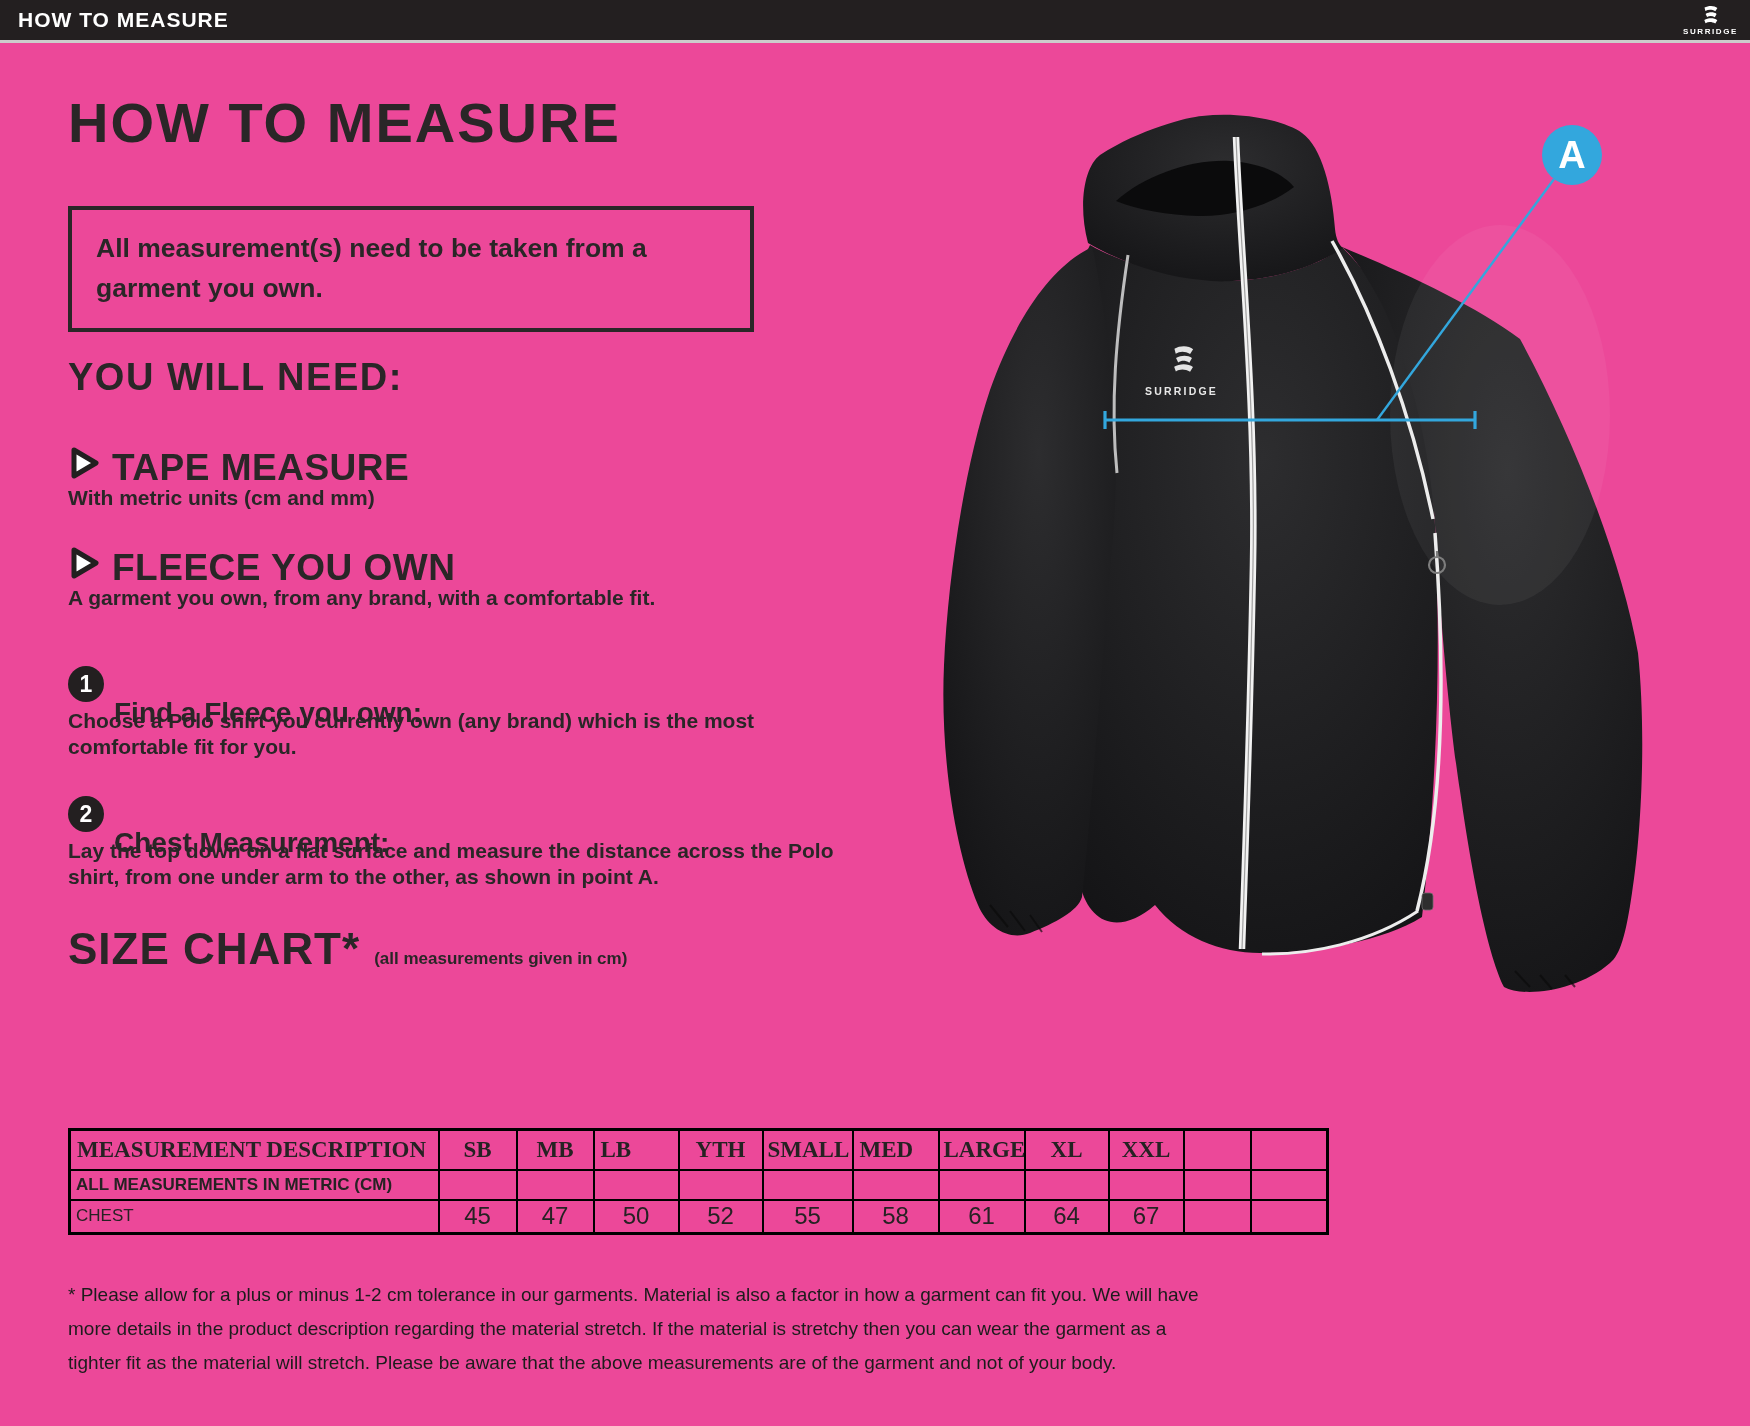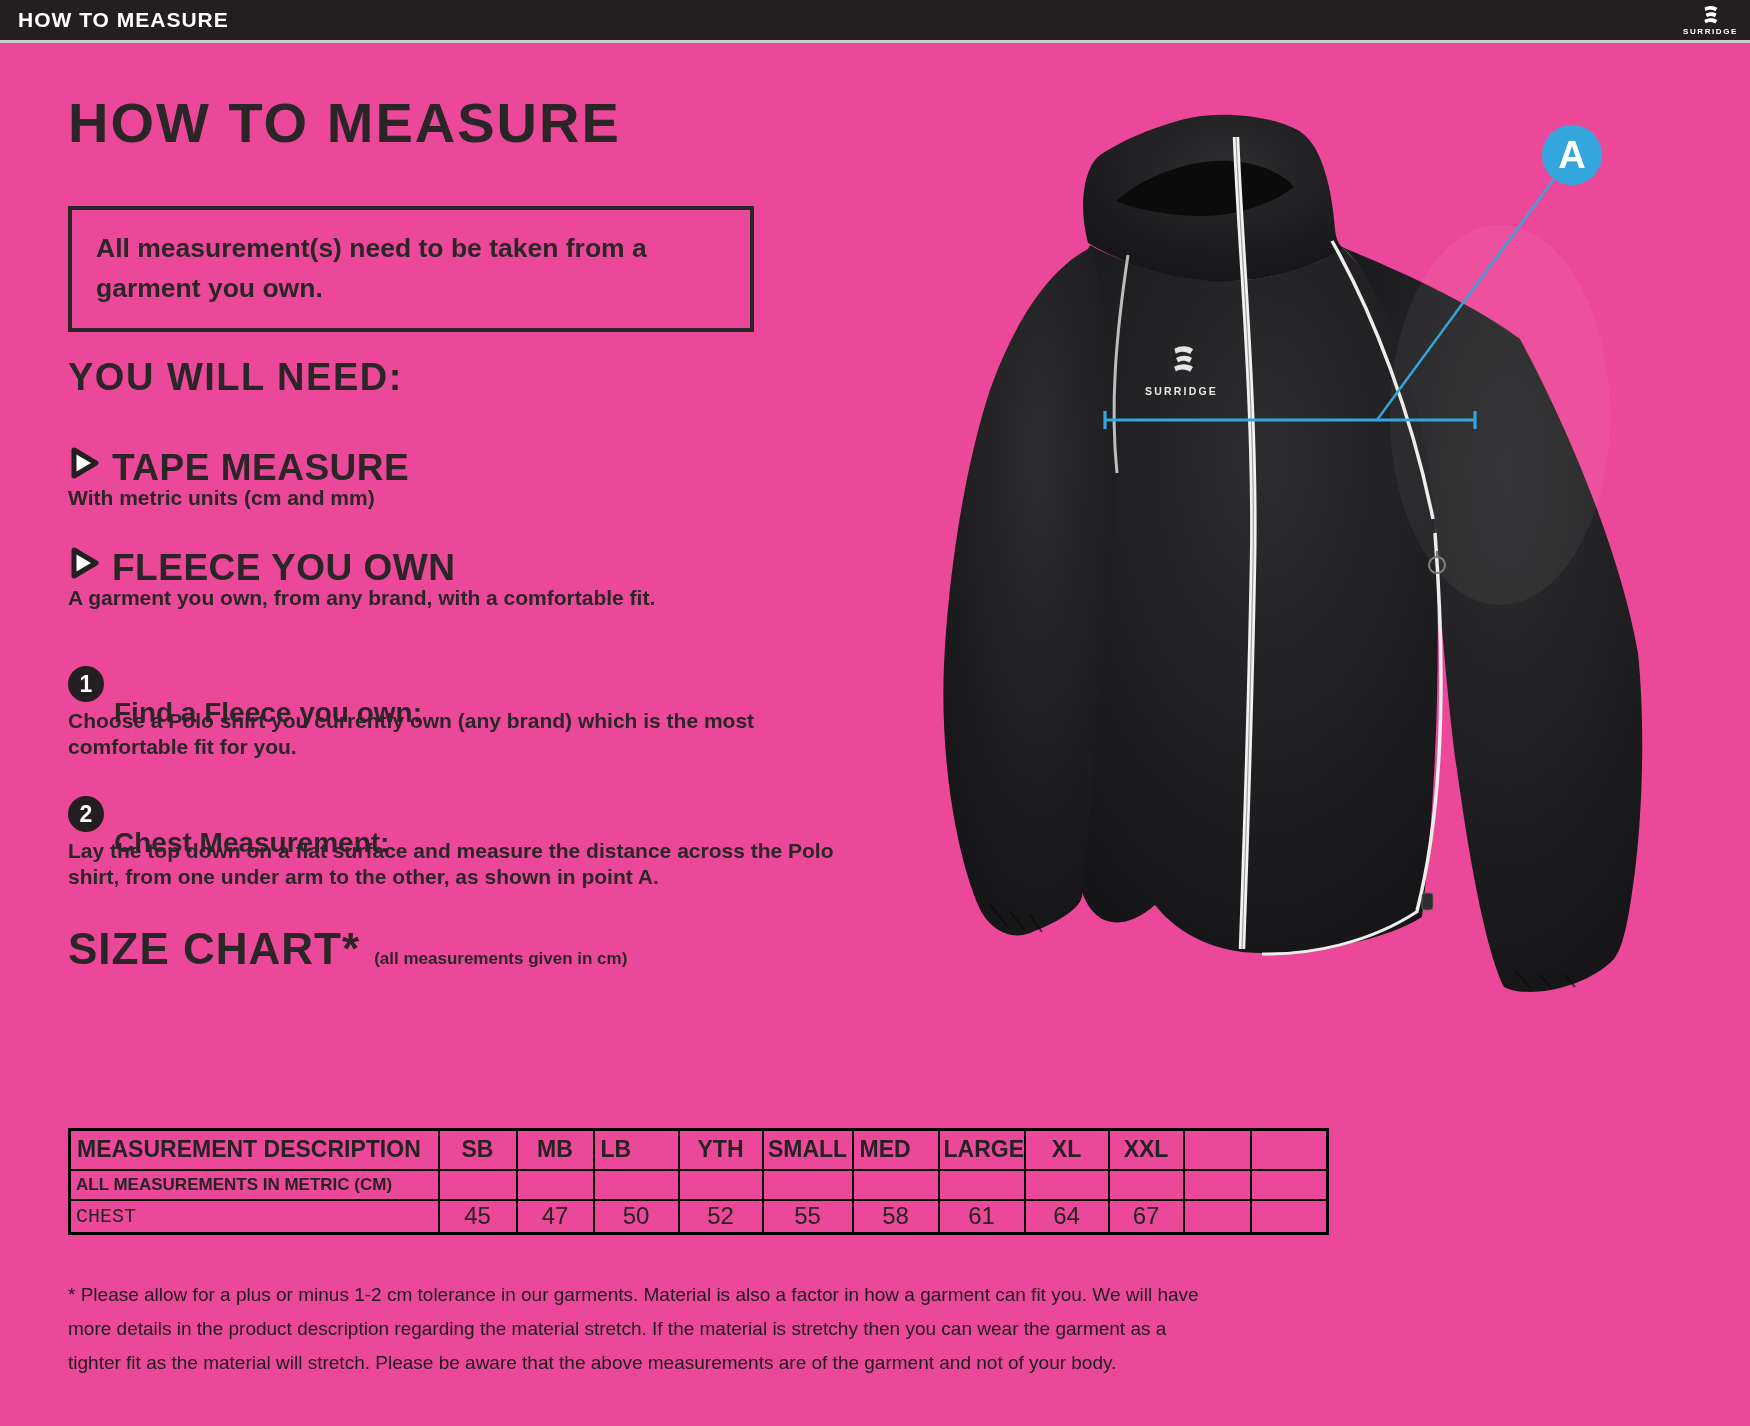--- a/index.html
+++ b/index.html
@@ -35,28 +35,28 @@
   .step-desc{position:absolute;left:68px;width:800px;font-size:21px;font-weight:700;line-height:26px;color:#2a2627;}
   .sc-head{position:absolute;left:68px;top:924px;display:flex;align-items:baseline;}
   .sc-title{font-size:44px;font-weight:700;letter-spacing:1px;color:#2a2627;}
   .sc-sub{font-size:17px;font-weight:700;margin-left:14px;color:#2a2627;}
   
   .size-table{
     position:absolute;left:68px;top:1128px;border-collapse:collapse;table-layout:fixed;width:1258px;
     border:3px solid #000;
   }
   .size-table td,.size-table th{border:2px solid #000;padding:0 4px;overflow:hidden;white-space:nowrap;}
-  .size-table tr.hdr{height:40px;}
+  .size-table tr.hdr{height:40px;font-family:Liberation Serif, serif;}
   .size-table tr.r2{height:30px;}
   .size-table tr.r3{height:34px;}
   .size-table th{font-size:23px;font-weight:700;text-align:center;}
   .size-table th.t-left{text-align:left;padding-left:6px;}
   .size-table td{font-size:24px;font-weight:400;text-align:center;}
   .size-table td.lbl2{font-size:17px;font-weight:700;text-align:left;padding-left:5px;}
-  .size-table td.lbl3{font-size:20px;font-weight:400;text-align:left;padding-left:5px;font-family:Liberation Mono, monospace;}
+  .size-table td.lbl3{font-size:17px;font-weight:400;text-align:left;padding-left:5px;}
   
   .footnote{position:absolute;left:68px;top:1278px;font-size:19px;font-weight:400;line-height:34px;color:#1c1c1c;}
   .footnote div{white-space:nowrap;}
   
   .jacket-wrap{position:absolute;left:930px;top:105px;width:720px;height:900px;}
   svg text{font-family:"Liberation Sans",sans-serif;}
 </style>
 </head>
 <body>
 

